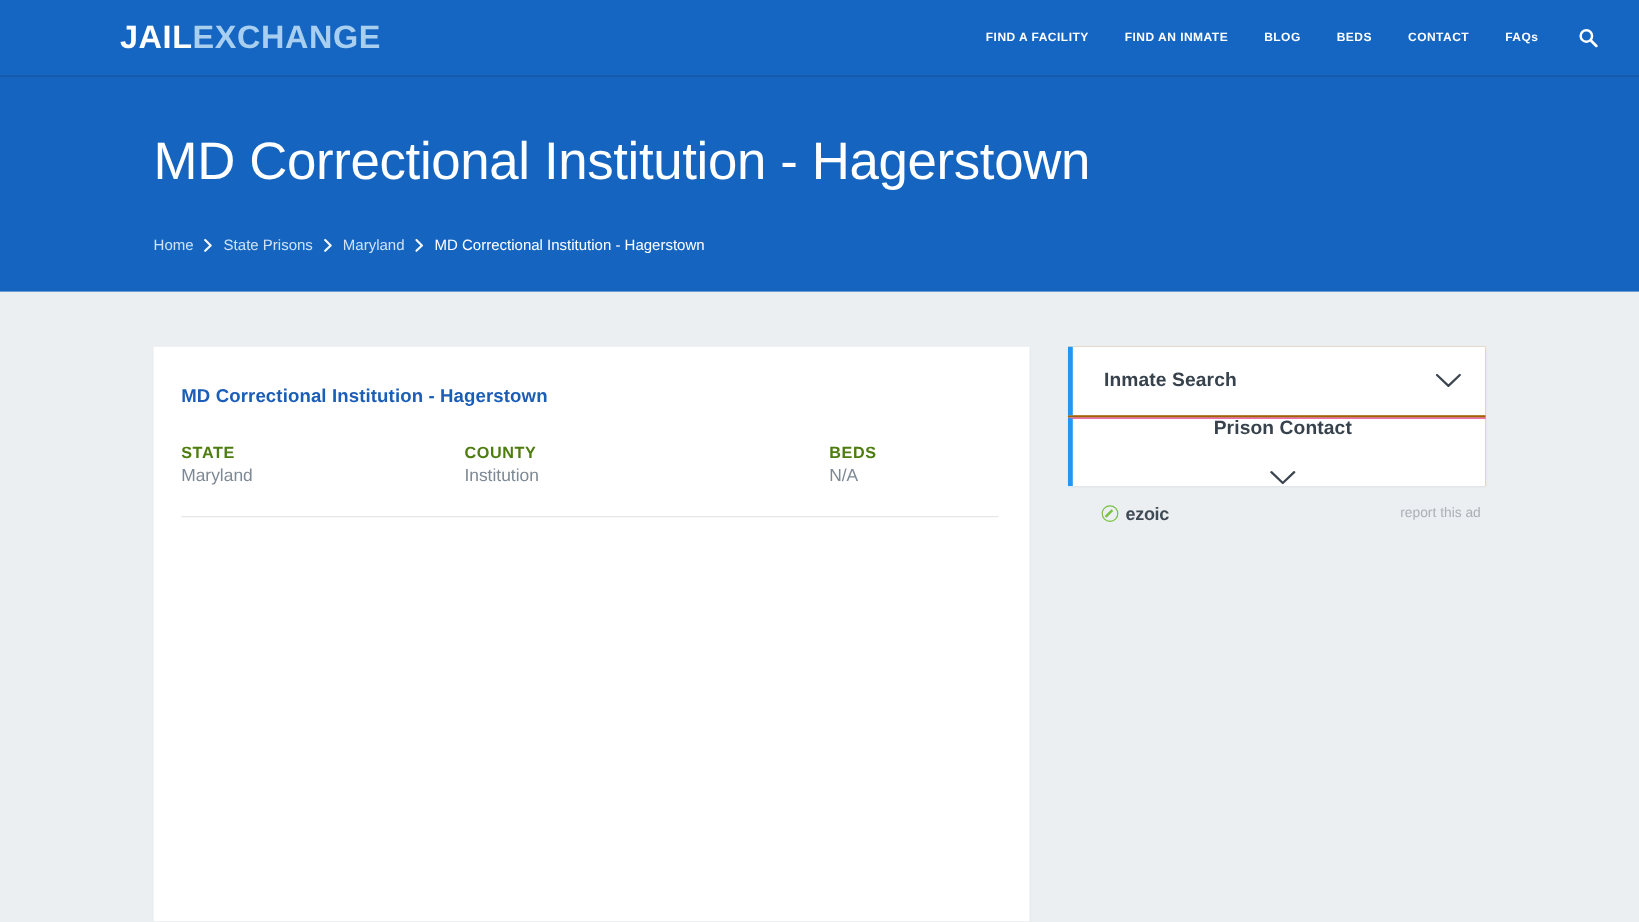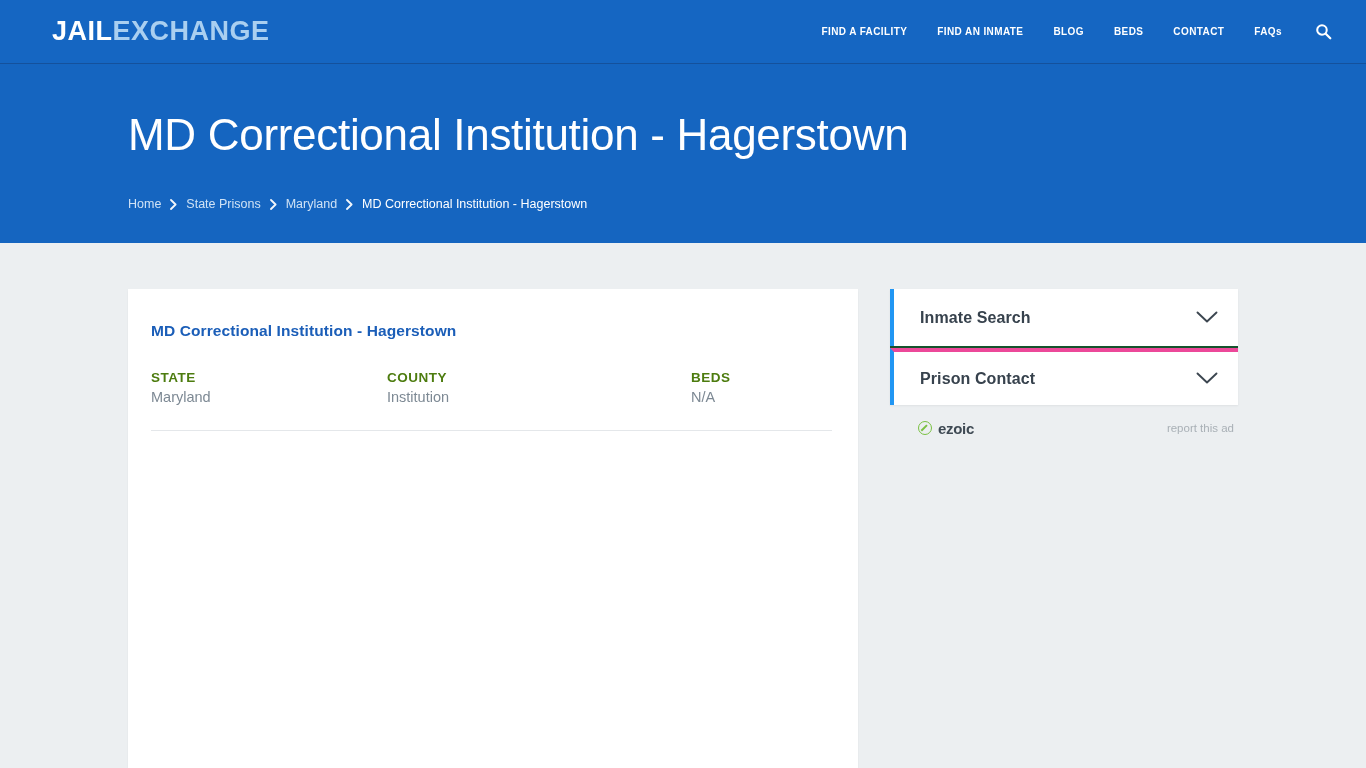--- a/index.html
+++ b/index.html
@@ -19,21 +19,21 @@
   }
 
   
   .topbar {
     position: relative;
     height: 64px;
     background: #1566c2;
     border-bottom: 1px solid #14519c;
     display: flex;
     align-items: center;
-    padding: 0 24px 0 52px;
+    padding: 0 24px 0 100px;
   }
 
   .logo {
     font-size: 27px;
     font-weight: bold;
     letter-spacing: 0.5px;
     white-space: nowrap;
     cursor: pointer;
     user-select: none;
   }
@@ -164,38 +164,39 @@
     width: 681px;
   }
 
   
   .sidebar {
     margin-left: 32px;
     width: 348px;
   }
 
   .accordion {
-    background: #14532d;
+    background: #a16207;
     box-shadow: 0 1px 2px rgba(0,0,0,0.06);
   }
 
   .acc-panel {
     position: relative;
     background: #ffffff;
     border-left: 4px solid #2196f3;
     height: 57px;
     display: flex;
     align-items: center;
     justify-content: space-between;
     padding: 0 20px 0 26px;
     cursor: pointer;
   }
   .acc-panel + .acc-panel {
-    border-top: 4px solid #ec4899;
+    border-top: 1px solid #ec4899;
     margin-top: 2px;
+    flex-direction: column;
   }
 
   .acc-title {
     font-size: 16px;
     font-weight: bold;
     color: #37424d;
     letter-spacing: 0.1px;
   }
   .acc-chevron { display: flex; align-items: center; }
 

